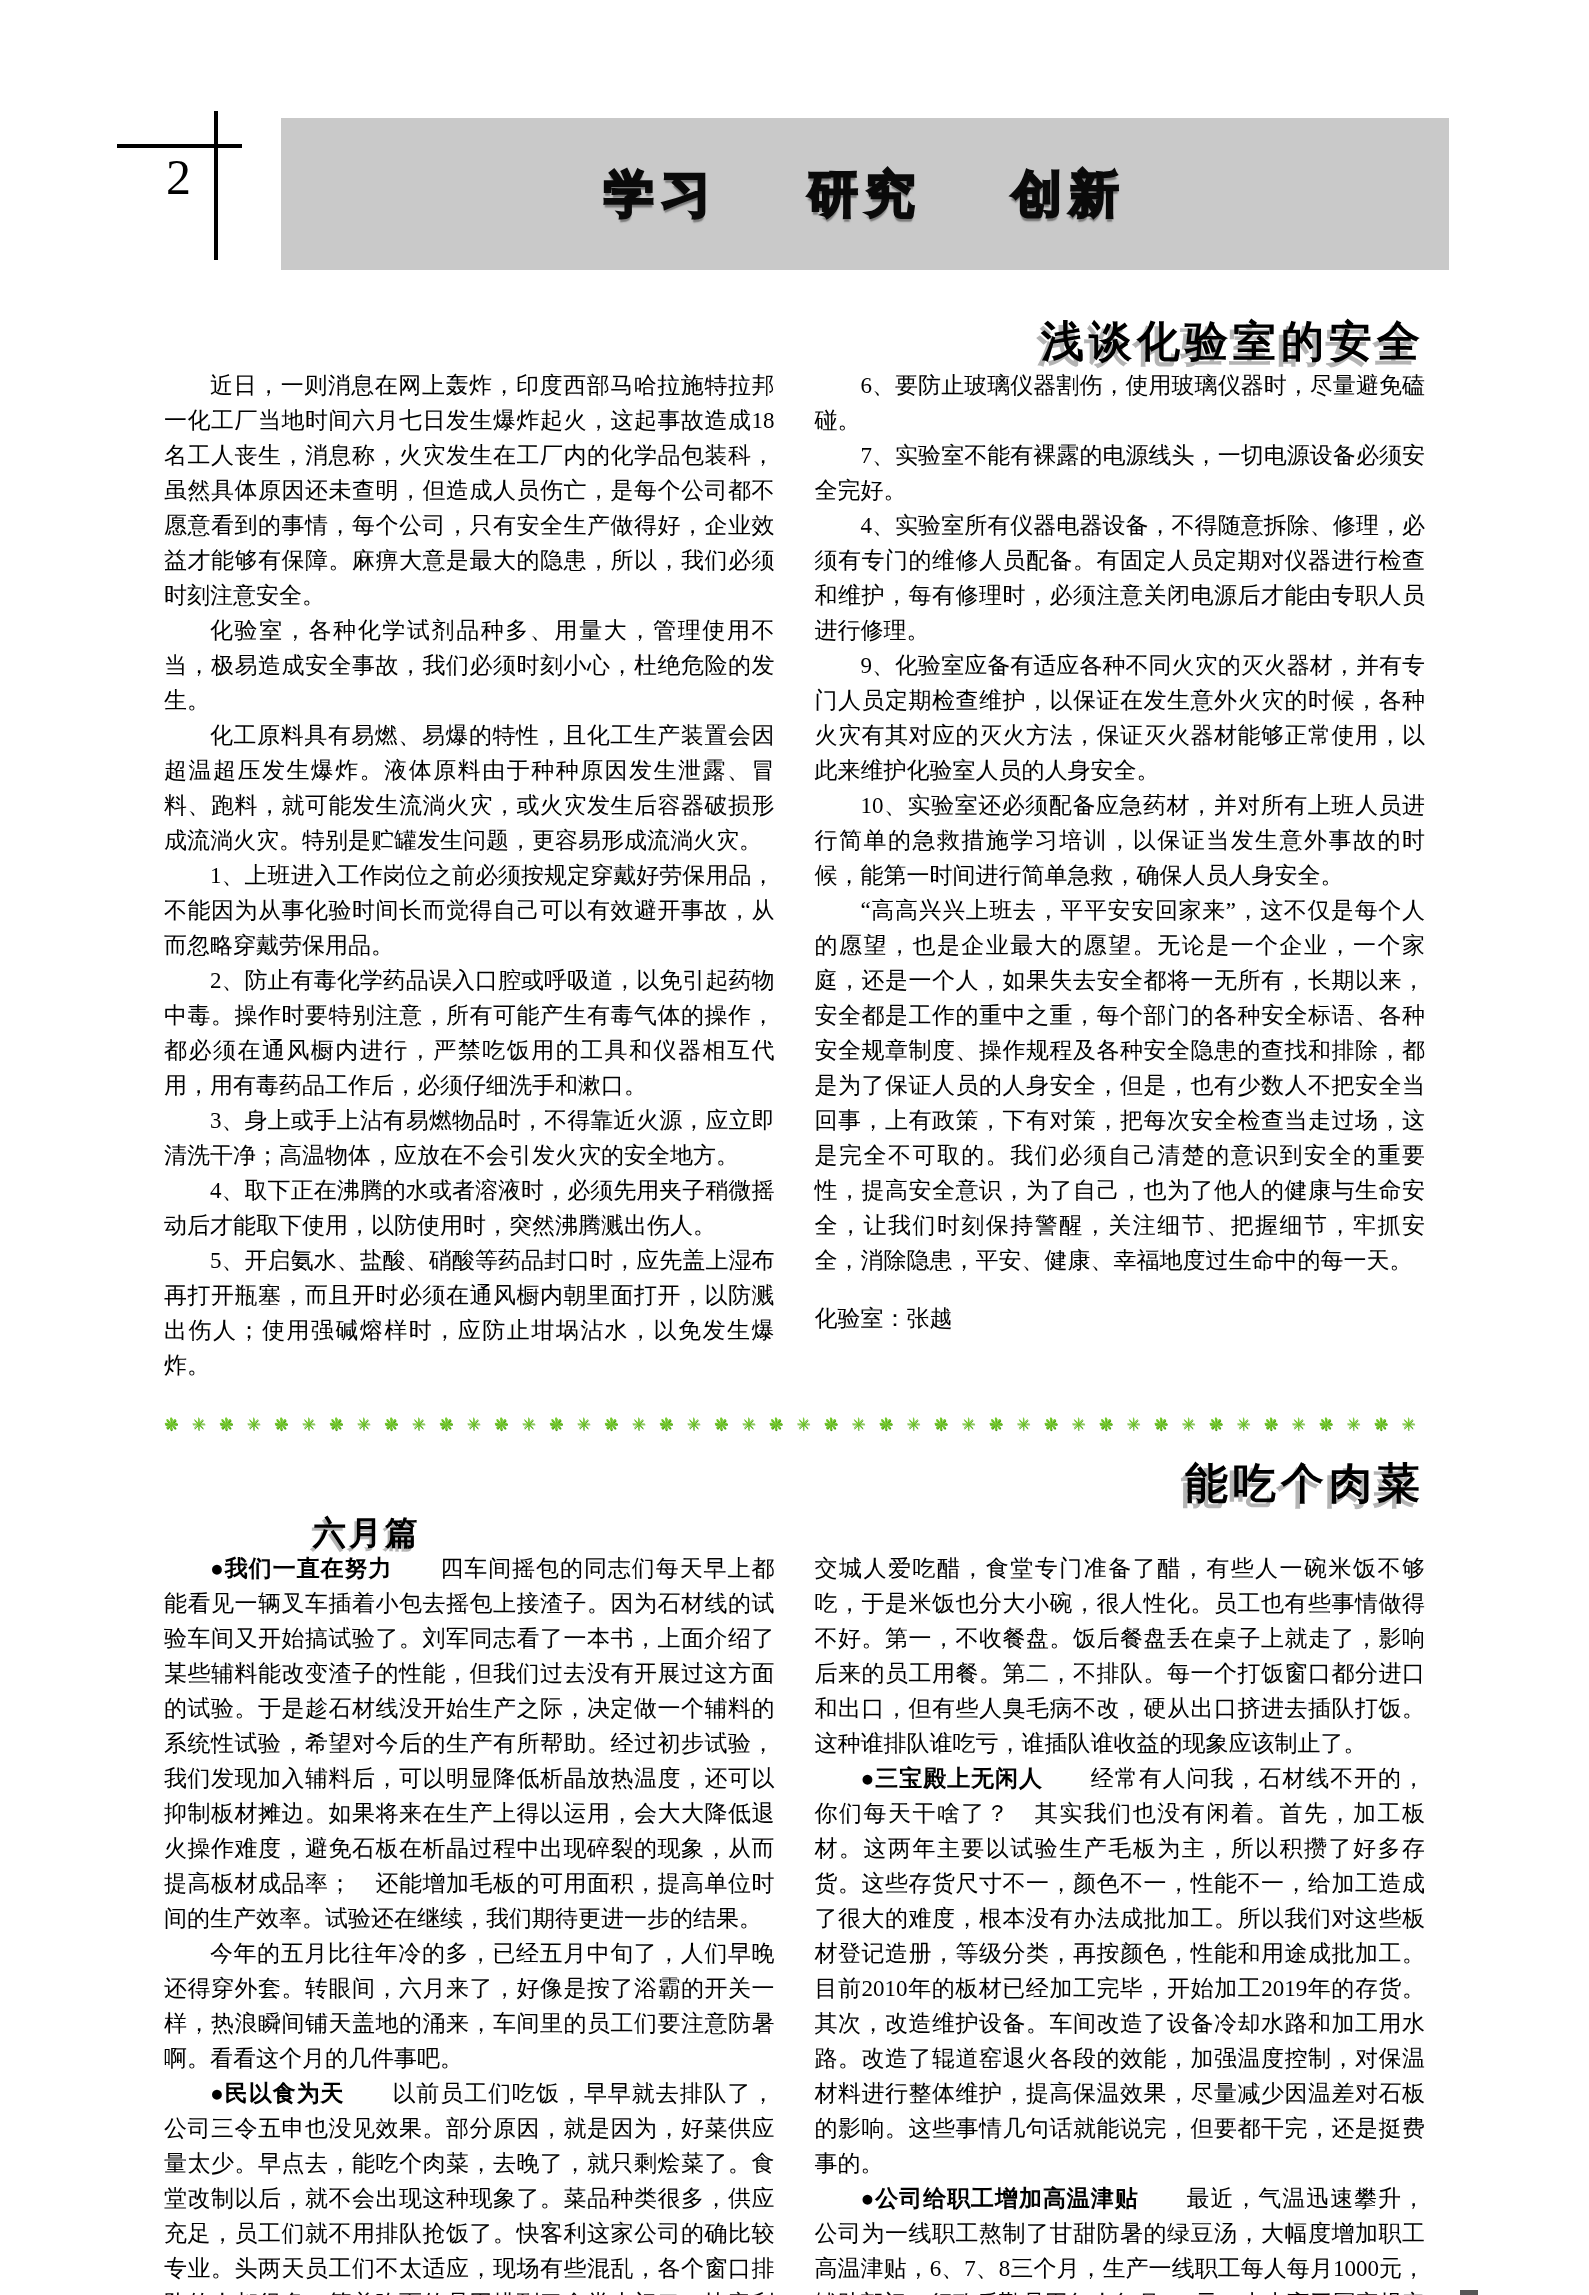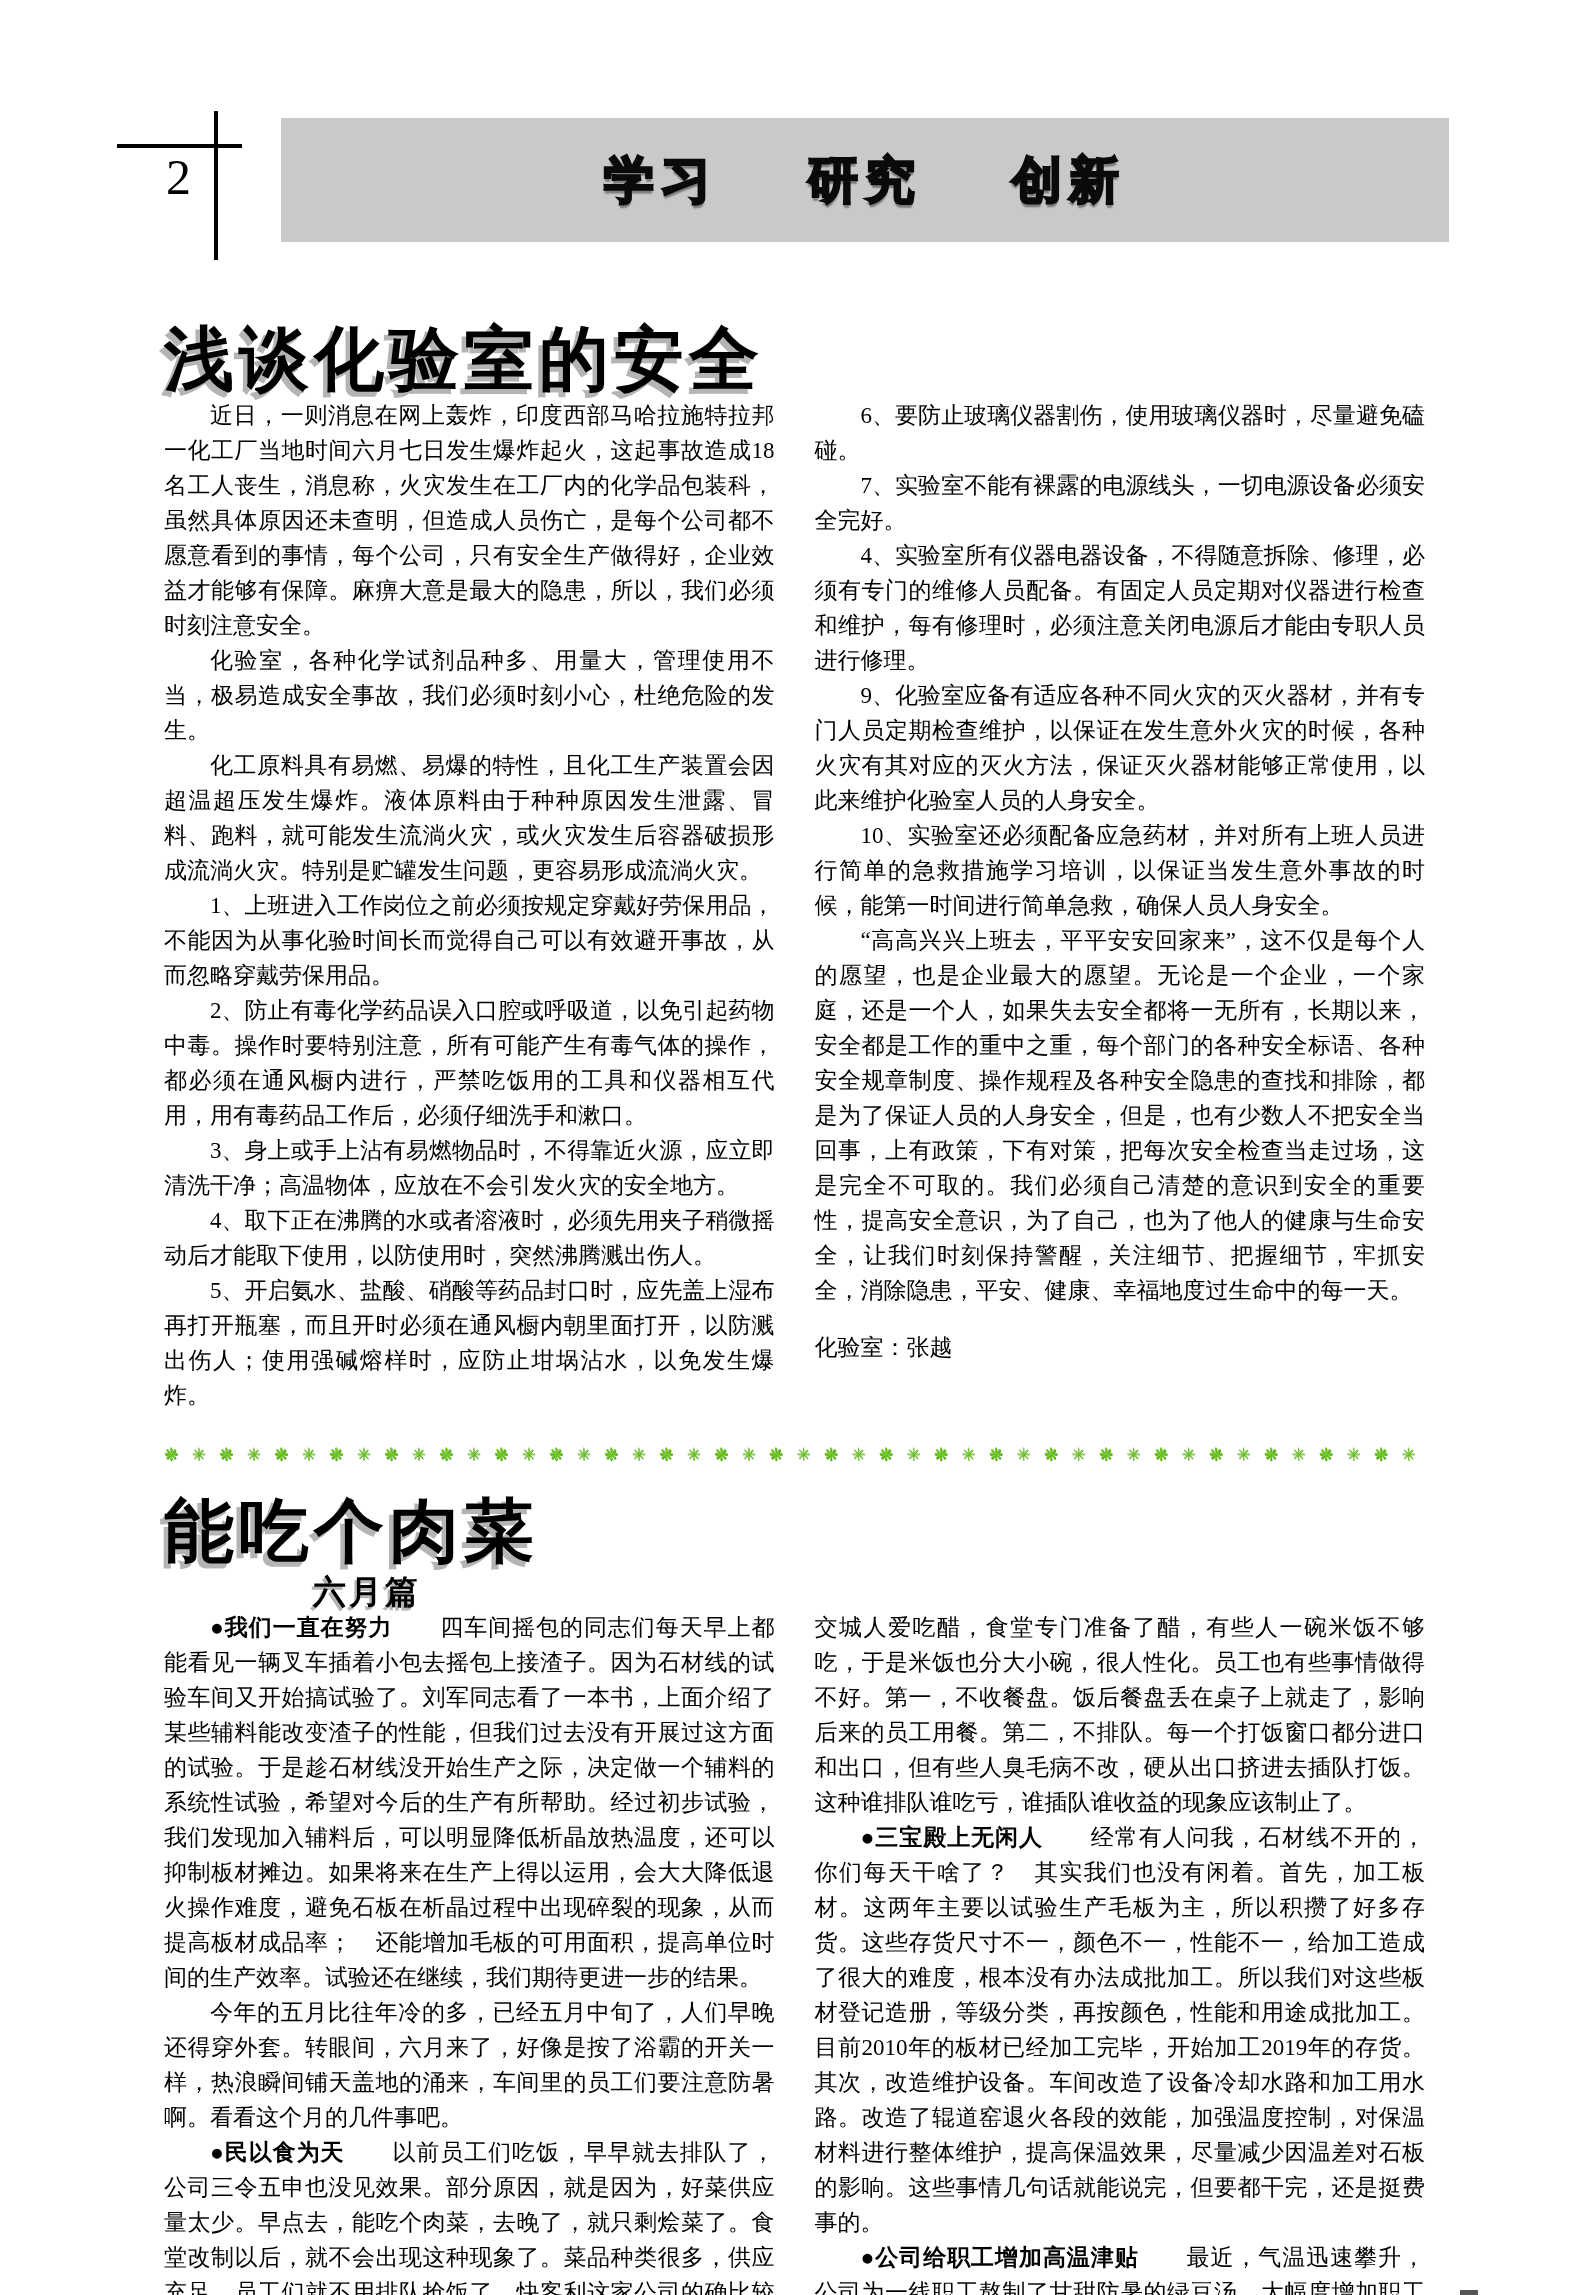--- a/index.html
+++ b/index.html
@@ -13,38 +13,38 @@
   }
   
   .hline{position:absolute;left:117px;top:144px;width:125px;height:3.5px;background:#000;}
   .vline{position:absolute;left:214px;top:111px;width:3.5px;height:149px;background:#000;}
   .folio{
     position:absolute;left:166px;top:152px;
     font-size:50px;line-height:1;font-family:"Liberation Serif",serif;
   }
   
   .banner{
-    position:absolute;left:281px;top:118px;width:1168px;height:124px;
+    position:absolute;left:281px;top:118px;width:1168px;height:152px;
     background:#c9c9c9;
     display:flex;align-items:center;justify-content:center;gap:90px;
   }
   .banner span{
     font-family:"Liberation Sans",sans-serif;
     font-weight:bold;font-size:50px;letter-spacing:7px;
     color:#c9c9c9;
     -webkit-text-stroke:2.5px #0a0a0a;
     text-shadow:0 3.5px 1.5px #7a7a7a;
   }
   .content{margin:0 164px;}
   .art-title{
     margin:321px 0 0 0;
-    text-align:left;
-    font-family:Liberation Serif, serif;
+    text-align:right;
+    font-family:Liberation Mono, monospace;
     font-weight:bold;
-    font-size:70px;line-height:1.1;
+    font-size:43px;line-height:1.1;
     letter-spacing:5px;
     text-shadow:-4.5px 4.5px 0.5px #b4b4b4;
   }
   .art-title.second{margin-top:27px;}
   .art-subtitle{
     font-family:"Liberation Sans",sans-serif;
     font-weight:bold;
     font-size:33px;line-height:1.1;
     margin-top:4px;
     transform:translateX(149px);

